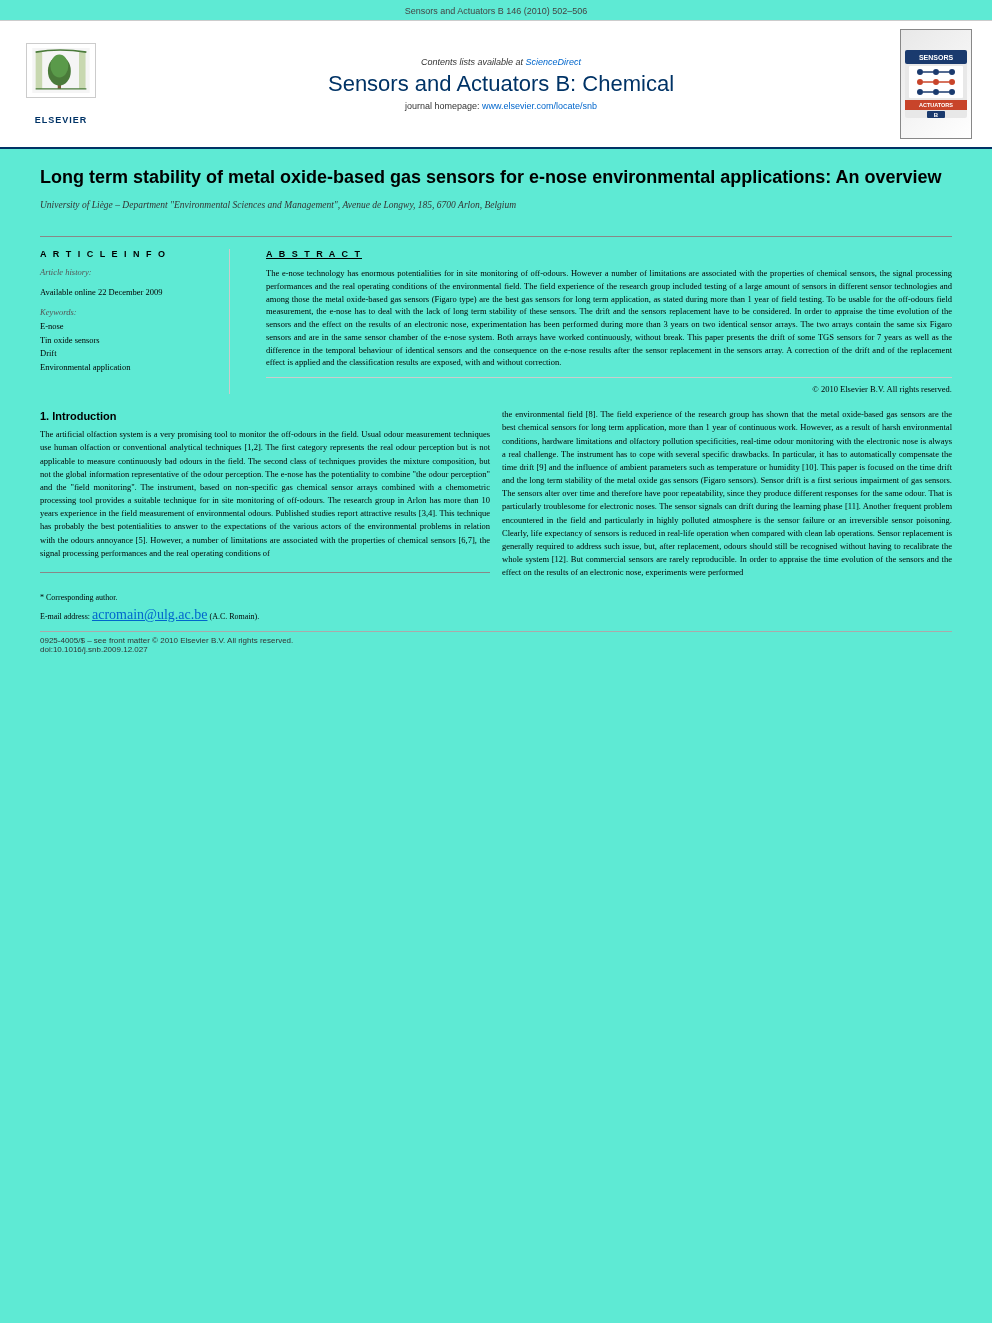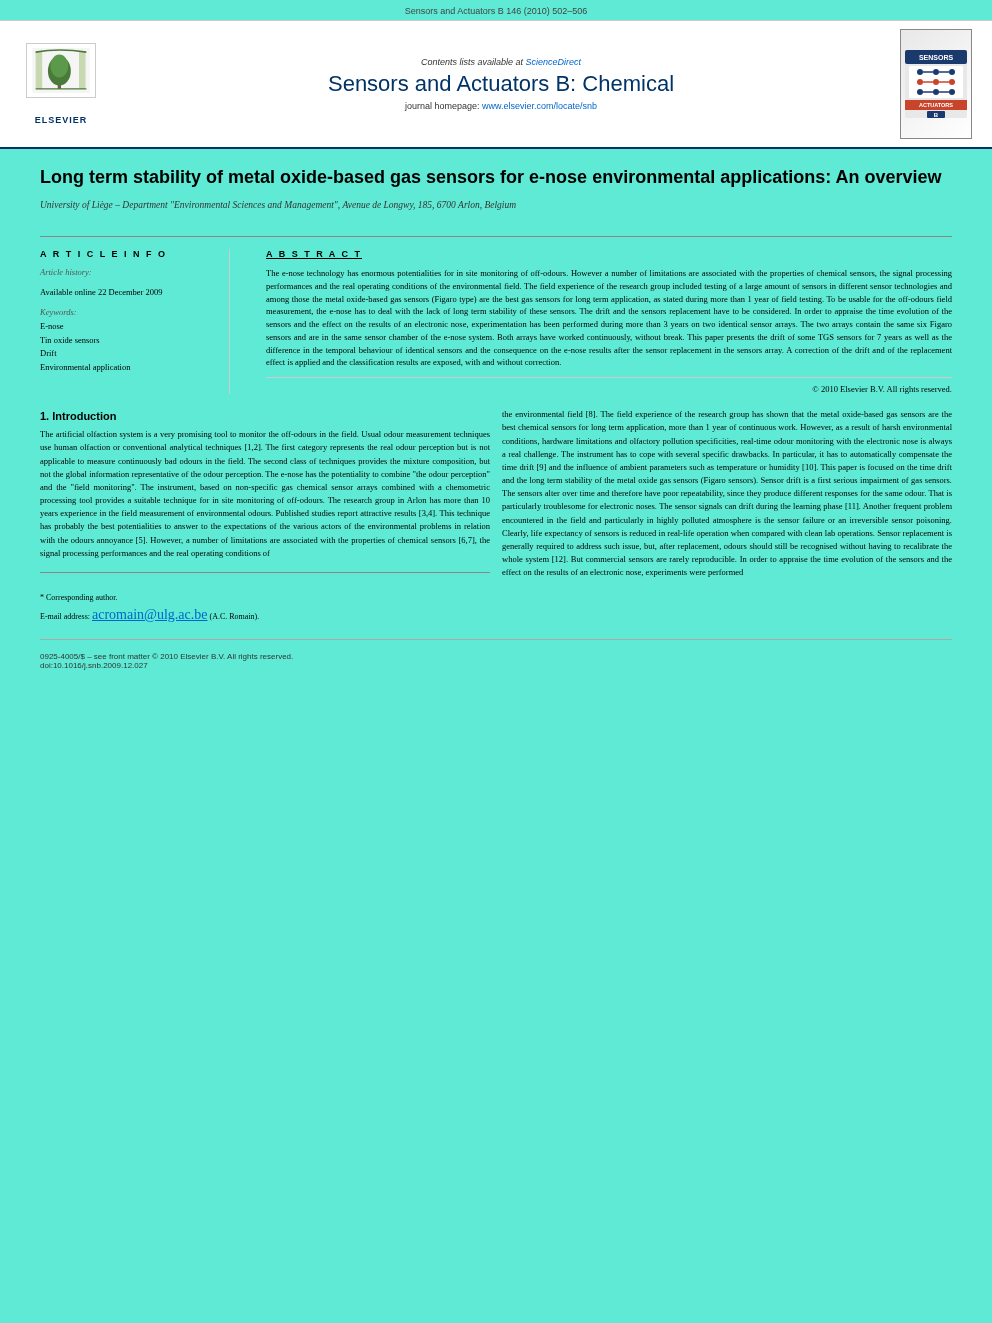--- a/index.html
+++ b/index.html
@@ -281,23 +281,23 @@
       padding-top: 19px;
     }
 
     .footnote-text {
       font-size: 8px;
       color: #000;
       line-height: 1.5;
     }
 
     .page-footer {
-      margin-top: 14px;
+      margin-top: 6px;
       border-top: 1px solid #aaa;
-      padding-top: 12px;
+      padding-top: 4px;
       font-size: 8px;
       color: #333;
       font-family: Arial, sans-serif;
     }
   </style>
 </head>
 <body>
 
 <div class="page-wrapper">
 

